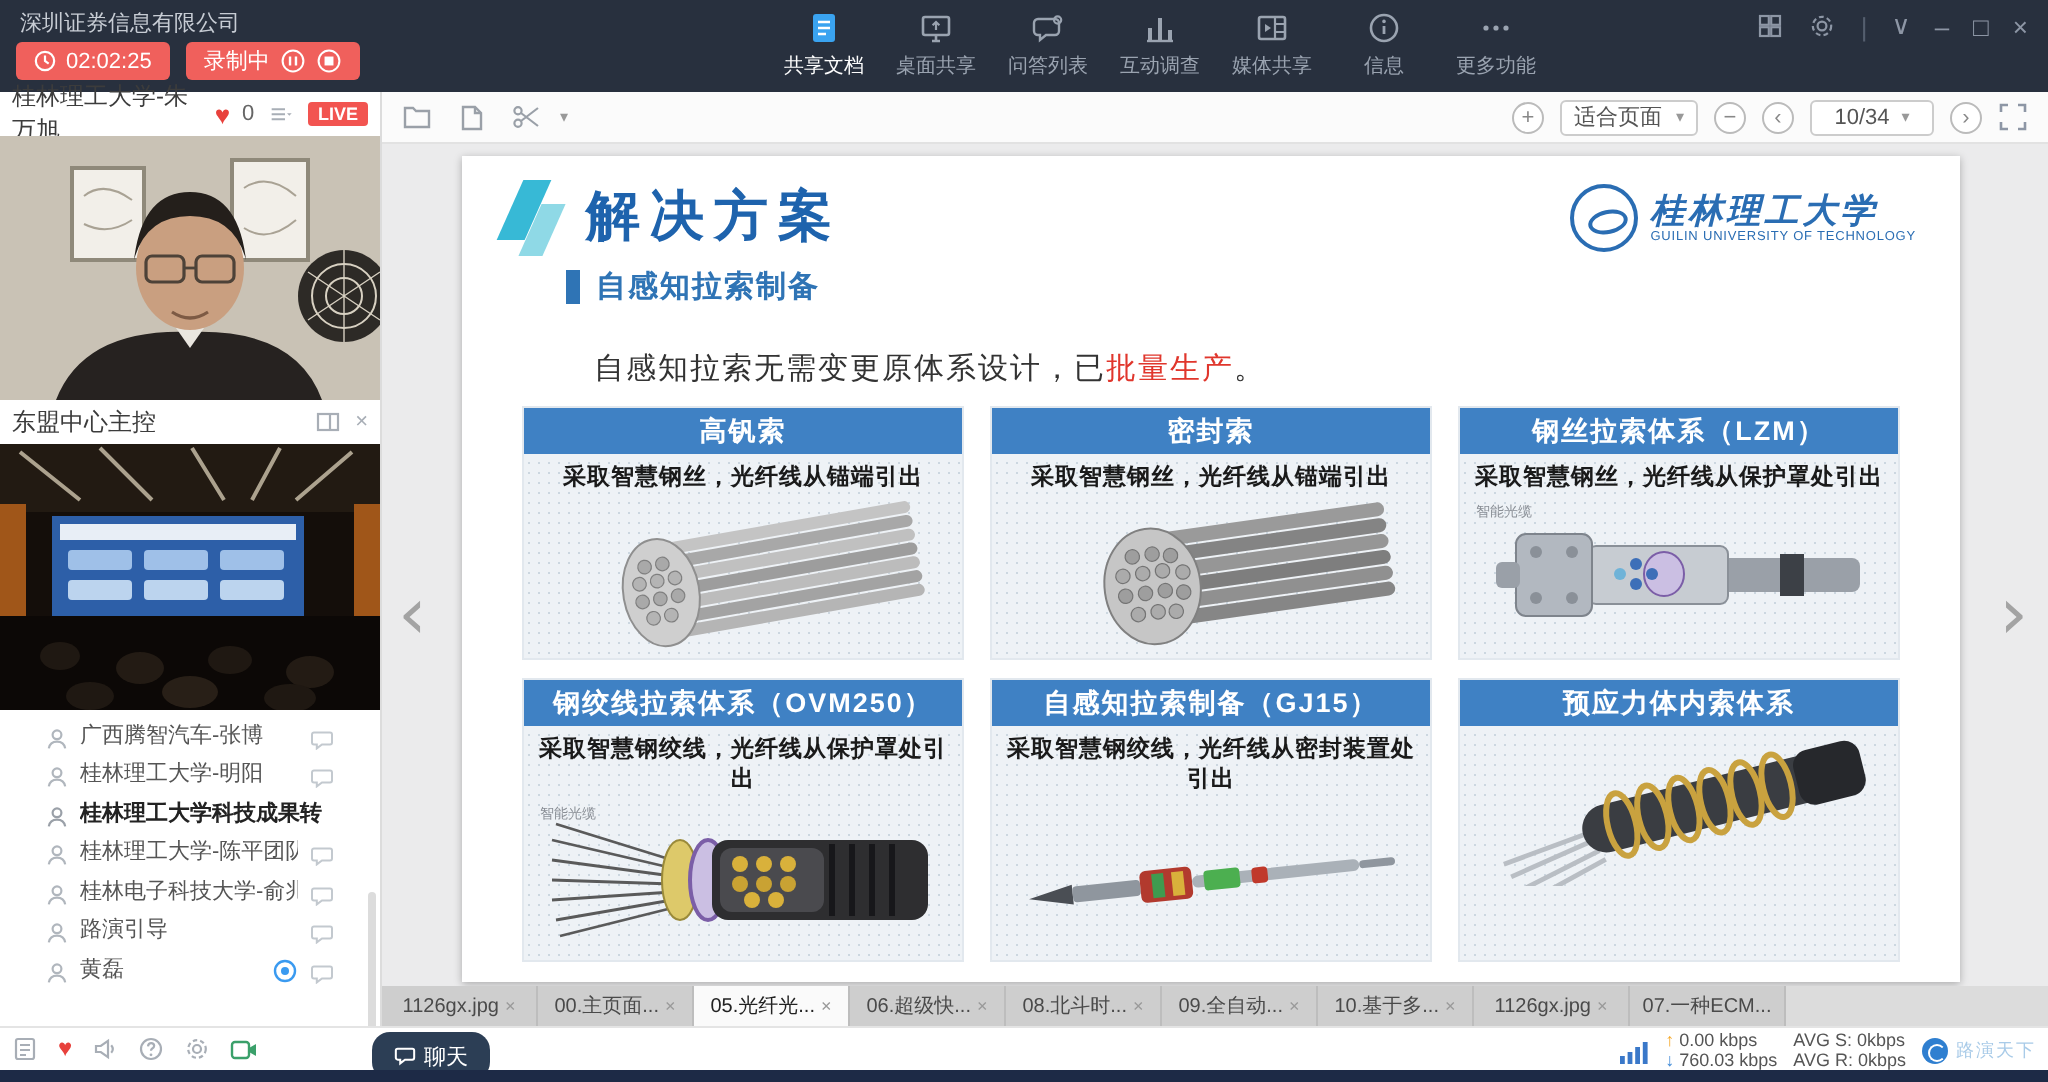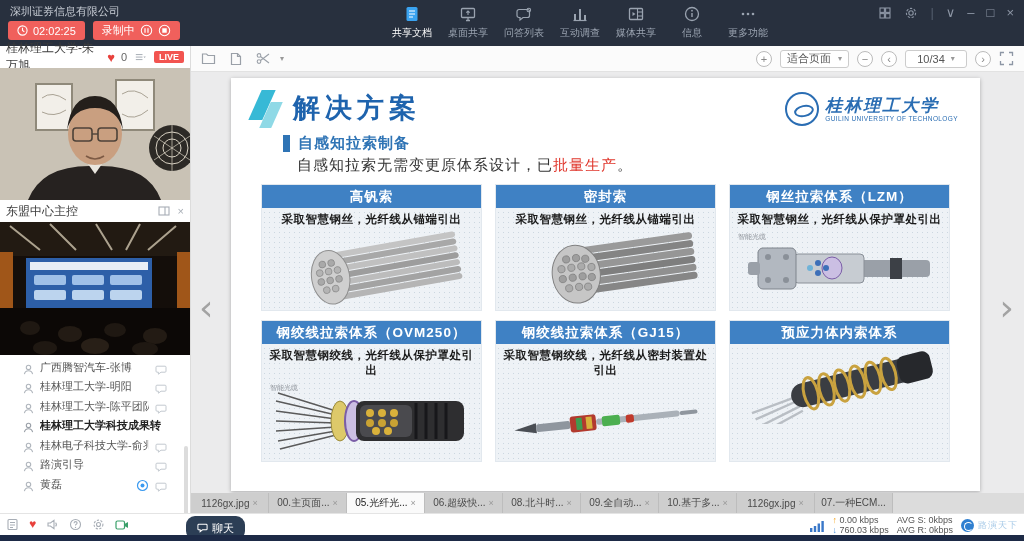--- a/index.html
+++ b/index.html
@@ -74,21 +74,21 @@
   .seal { width:34px; height:34px; border:2px solid #2a6db3; border-radius:50%; position:relative; }
   .seal::after { content:""; position:absolute; left:7px; top:11px; width:16px; height:8px;
     border:2px solid #2a6db3; border-radius:50%; transform:rotate(-12deg); }
   .uni-cn { font-size:17px; color:#2a6db3; font-weight:bold; font-style:italic;
     letter-spacing:2px; line-height:18px; }
   .uni-en { font-size:6.5px; color:#2a6db3; letter-spacing:.4px; }
 
   .section-row { display:flex; align-items:center; gap:8px; margin:4px 0 0 30px; }
   .sec-bar { width:7px; height:17px; background:#2f74b5; }
   .sec-title { font-size:15px; font-weight:bold; color:#2f74b5; letter-spacing:1px; }
-  .intro { margin:3px 0 9px 44px; font-size:15px; color:#333; letter-spacing:1px; }
+  .intro { margin:22px 0 9px 44px; font-size:15px; color:#333; letter-spacing:1px; }
   .intro .hl { color:#e0362c; }
 
   .panels { display:grid; grid-template-columns:repeat(3,1fr); gap:9px 13px; margin:0 8px; }
   .panel { background:#eef2f6;
     background-image:radial-gradient(#ccd7e0 .7px, transparent .7px); background-size:5px 5px;
     border:1px solid #e2e8ee; }
   .panel-h { background:#3f81c4; color:#fff; font-weight:bold; font-size:13.5px; text-align:center;
     height:23px; line-height:23px; letter-spacing:1px; }
   .panel-cap { font-size:11.5px; font-weight:bold; color:#1a1a1a; text-align:center;
     padding:4px 2px 1px; letter-spacing:.5px; }
@@ -310,36 +310,36 @@
     <div class="user-row">
       <svg width="11" height="11" viewBox="0 0 11 11">
           <circle cx="5.5" cy="3.4" r="2.2" fill="none" stroke="#b0b6bd" stroke-width="1.1"></circle>
           <path d="M1.4 10.2q.6-3.4 4.1-3.4t4.1 3.4" fill="none" stroke="#b0b6bd" stroke-width="1.1"></path>
         </svg>
       <span class="nm">桂林理工大学-明阳</span>
       <svg width="12" height="10" viewBox="0 0 12 10">
           <path d="M2 1.2h8a1 1 0 011 1v4a1 1 0 01-1 1H6L3.4 9.2V7.2H2a1 1 0 01-1-1v-4a1 1 0 011-1z" fill="none" stroke="#c3c9cf" stroke-width="1"></path>
         </svg>
     </div>
+    <div class="user-row bold">
+      <svg width="11" height="11" viewBox="0 0 11 11">
+          <circle cx="5.5" cy="3.4" r="2.2" fill="none" stroke="#9aa0a8" stroke-width="1.1"></circle>
+          <path d="M1.4 10.2q.6-3.4 4.1-3.4t4.1 3.4" fill="none" stroke="#9aa0a8" stroke-width="1.1"></path>
+        </svg>
+      <span class="nm">桂林理工大学科技成果转</span>
+    </div>
     <div class="user-row">
       <svg width="11" height="11" viewBox="0 0 11 11">
           <circle cx="5.5" cy="3.4" r="2.2" fill="none" stroke="#b0b6bd" stroke-width="1.1"></circle>
           <path d="M1.4 10.2q.6-3.4 4.1-3.4t4.1 3.4" fill="none" stroke="#b0b6bd" stroke-width="1.1"></path>
         </svg>
       <span class="nm">桂林理工大学-陈平团队</span>
       <svg width="12" height="10" viewBox="0 0 12 10">
           <path d="M2 1.2h8a1 1 0 011 1v4a1 1 0 01-1 1H6L3.4 9.2V7.2H2a1 1 0 01-1-1v-4a1 1 0 011-1z" fill="none" stroke="#c3c9cf" stroke-width="1"></path>
         </svg>
-    </div>
-    <div class="user-row bold">
-      <svg width="11" height="11" viewBox="0 0 11 11">
-          <circle cx="5.5" cy="3.4" r="2.2" fill="none" stroke="#9aa0a8" stroke-width="1.1"></circle>
-          <path d="M1.4 10.2q.6-3.4 4.1-3.4t4.1 3.4" fill="none" stroke="#9aa0a8" stroke-width="1.1"></path>
-        </svg>
-      <span class="nm">桂林理工大学科技成果转</span>
     </div>
     <div class="user-row">
       <svg width="11" height="11" viewBox="0 0 11 11">
           <circle cx="5.5" cy="3.4" r="2.2" fill="none" stroke="#b0b6bd" stroke-width="1.1"></circle>
           <path d="M1.4 10.2q.6-3.4 4.1-3.4t4.1 3.4" fill="none" stroke="#b0b6bd" stroke-width="1.1"></path>
         </svg>
       <span class="nm">桂林电子科技大学-俞兆韮团</span>
       <svg width="12" height="10" viewBox="0 0 12 10">
           <path d="M2 1.2h8a1 1 0 011 1v4a1 1 0 01-1 1H6L3.4 9.2V7.2H2a1 1 0 01-1-1v-4a1 1 0 011-1z" fill="none" stroke="#c3c9cf" stroke-width="1"></path>
         </svg>
@@ -546,21 +546,21 @@
                 <circle cx="110" cy="42" r="4" fill="#c9a233"></circle>
                 <circle cx="122" cy="42" r="4" fill="#c9a233"></circle>
               <circle cx="104" cy="50" r="4" fill="#d9b13b"></circle>
                 <circle cx="116" cy="50" r="4" fill="#d9b13b"></circle>
               <path d="M144 22v36M154 22v36M164 22v36M174 22v36" stroke="#17171a" stroke-width="3"></path>
             </svg>
           </div>
         </div>
 
         <div class="panel">
-          <div class="panel-h">钢绞线拉索体系（GJ15）</div>
+          <div class="panel-h">自感知拉索制备（GJ15）</div>
           <div class="panel-cap">采取智慧钢绞线，光纤线从密封装置处引出</div>
           <div class="panel-img">
             <svg width="200" height="78" viewBox="0 0 200 78">
               <g transform="rotate(-6 100 40)">
                 <polygon points="8,40 30,35 30,45" fill="#4a4e54"></polygon>
                 <rect x="30" y="36" width="34" height="8" rx="2" fill="#8f969e"></rect>
                 <rect x="64" y="32" width="26" height="16" rx="3" fill="#b23a2e"></rect>
                 <rect x="70" y="34" width="6" height="12" fill="#3f9b4f"></rect>
                 <rect x="80" y="34" width="6" height="12" fill="#d9b13b"></rect>
                 <rect x="90" y="37" width="84" height="6" rx="3" fill="#aab1b8"></rect>

